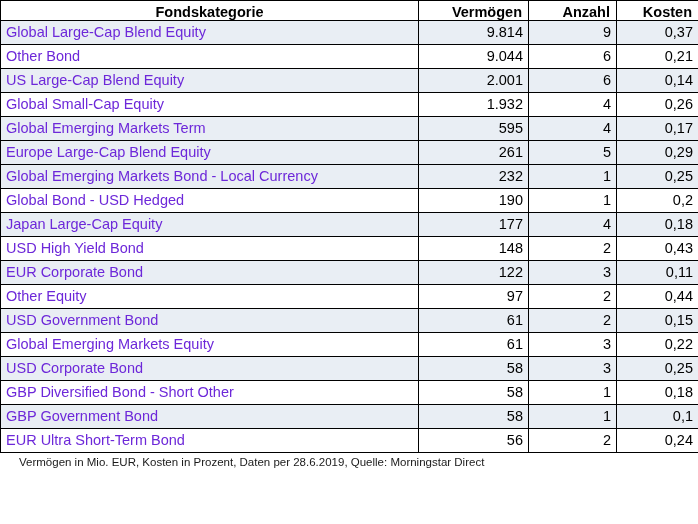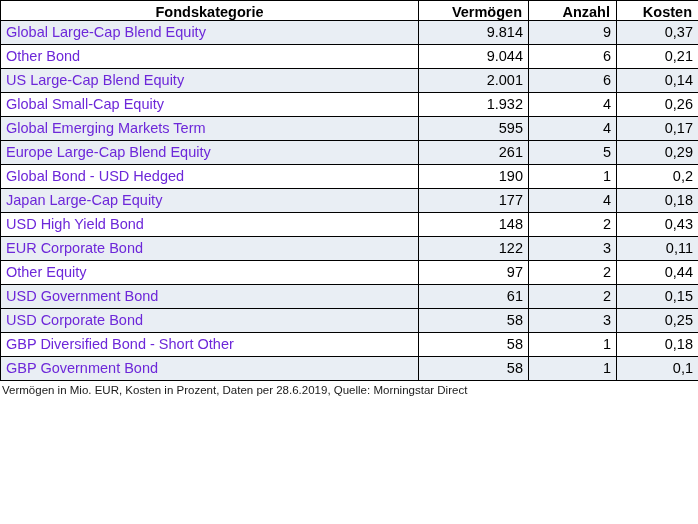--- a/index.html
+++ b/index.html
@@ -60,21 +60,21 @@
   }
   .row-alt td {
     background: #e9eef4;
   }
   .row-plain td {
     background: #ffffff;
   }
   .footnote {
     font-size: 11.5px;
     color: #1a1a1a;
-    padding: 3px 2px 0 2px;
+    padding: 3px 2px 0 19px;
     white-space: nowrap;
     overflow: hidden;
   }
 </style>
 </head>
 <body>
 
 <div class="sheet">
   <table class="fund-table">
     <colgroup>
@@ -121,20 +121,26 @@
           <td class="cell-num">595</td>
           <td class="cell-num">4</td>
           <td class="cell-num">0,17</td>
         </tr>
         <tr class="row-alt">
           <td class="cell-name">Europe Large-Cap Blend Equity</td>
           <td class="cell-num">261</td>
           <td class="cell-num">5</td>
           <td class="cell-num">0,29</td>
         </tr>
+        <tr class="row-alt">
+          <td class="cell-name">Global Emerging Markets Bond - Local Currency</td>
+          <td class="cell-num">232</td>
+          <td class="cell-num">1</td>
+          <td class="cell-num">0,25</td>
+        </tr>
         <tr class="row-plain">
           <td class="cell-name">Global Bond - USD Hedged</td>
           <td class="cell-num">190</td>
           <td class="cell-num">1</td>
           <td class="cell-num">0,2</td>
         </tr>
         <tr class="row-alt">
           <td class="cell-name">Japan Large-Cap Equity</td>
           <td class="cell-num">177</td>
           <td class="cell-num">4</td>
@@ -157,34 +163,46 @@
           <td class="cell-num">97</td>
           <td class="cell-num">2</td>
           <td class="cell-num">0,44</td>
         </tr>
         <tr class="row-alt">
           <td class="cell-name">USD Government Bond</td>
           <td class="cell-num">61</td>
           <td class="cell-num">2</td>
           <td class="cell-num">0,15</td>
         </tr>
+        <tr class="row-plain">
+          <td class="cell-name">Global Emerging Markets Equity</td>
+          <td class="cell-num">61</td>
+          <td class="cell-num">3</td>
+          <td class="cell-num">0,22</td>
+        </tr>
         <tr class="row-alt">
           <td class="cell-name">USD Corporate Bond</td>
           <td class="cell-num">58</td>
           <td class="cell-num">3</td>
           <td class="cell-num">0,25</td>
         </tr>
         <tr class="row-plain">
           <td class="cell-name">GBP Diversified Bond - Short Other</td>
           <td class="cell-num">58</td>
           <td class="cell-num">1</td>
           <td class="cell-num">0,18</td>
         </tr>
         <tr class="row-alt">
           <td class="cell-name">GBP Government Bond</td>
           <td class="cell-num">58</td>
           <td class="cell-num">1</td>
           <td class="cell-num">0,1</td>
         </tr>
+        <tr class="row-plain">
+          <td class="cell-name">EUR Ultra Short-Term Bond</td>
+          <td class="cell-num">56</td>
+          <td class="cell-num">2</td>
+          <td class="cell-num">0,24</td>
+        </tr>
       </tbody>
   </table>
   <div class="footnote">Vermögen in Mio. EUR, Kosten in Prozent, Daten per 28.6.2019, Quelle: Morningstar Direct</div>
 </div>
 
 </body></html>

